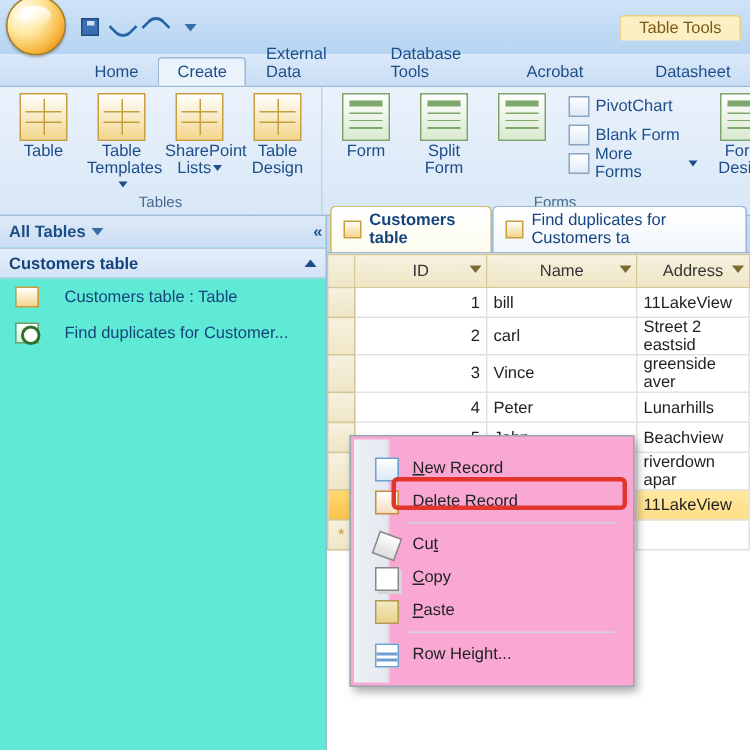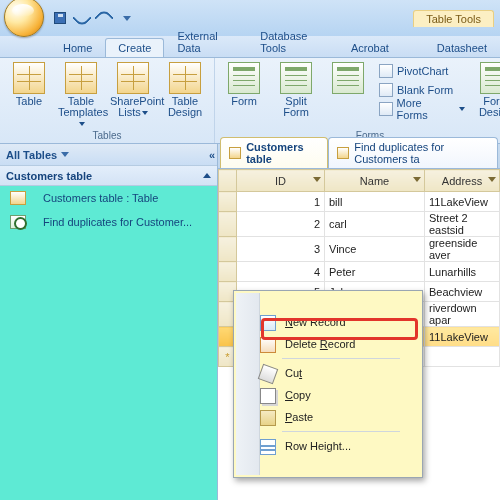--- a/index.html
+++ b/index.html
@@ -77,22 +77,22 @@
          font-weight:normal;text-align:center;position:relative;}
   .dg th .dd{position:absolute;right:3px;top:7px;width:0;height:0;border-left:4px solid transparent;border-right:4px solid transparent;border-top:5px solid #7b6a34;}
   .dg td{border:1px solid #e2e2e2;height:20px;padding:0 4px;color:#222;}
   .dg td.num{text-align:right;color:#222;}
   .dg .rowsel{width:18px;background:linear-gradient(#f6f1df,#efe6c5);border:1px solid #d4c89b;}
   .dg tr.sel td{background:linear-gradient(#ffe9a0,#ffdd87);}
   .dg tr.sel td.rowsel{background:linear-gradient(#ffd873,#f9c34a);}
   .dg tr.star td.rowsel{color:#c89b2f;text-align:center;}
 
   
-  .ctxmenu{position:absolute;left:233px;top:290px;width:190px;background:#fef9c3;border:1px solid #9aa6b2;
-           box-shadow:2px 3px 6px rgba(0,0,0,.35);padding:20px;}
+  .ctxmenu{position:absolute;left:233px;top:290px;width:190px;background:#f9a8d4;border:1px solid #9aa6b2;
+           box-shadow:2px 3px 6px rgba(0,0,0,.35);padding:10px;}
   .ctxmenu .strip{position:absolute;left:2px;top:2px;bottom:2px;width:24px;
            background:linear-gradient(90deg,#eef2f6,#e3e8ef);border-right:1px solid #cfd6dd;}
   .mi{position:relative;display:flex;align-items:center;height:22px;padding-left:30px;color:#222;border:1px solid transparent;border-radius:3px;}
   .mi .micn{position:absolute;left:5px;top:3px;width:16px;height:16px;}
   .mi u{text-decoration:underline;}
   .sep{height:1px;background:#cfd6dd;margin:3px 2px 3px 28px;}
   .highlight{position:absolute;left:27px;right:4px;top:27px;height:22px;border:3px solid #e2352b;border-radius:4px;pointer-events:none;}
   .mic-new{border:1px solid #6f9fd0;background:linear-gradient(#fff,#d9e9f7);}
   .mic-del{border:1px solid #cc8a3a;background:linear-gradient(#fff,#f5ddbd);}
   .mic-cut{border:1px solid #888;background:linear-gradient(#fff,#ddd);transform:rotate(20deg);}

